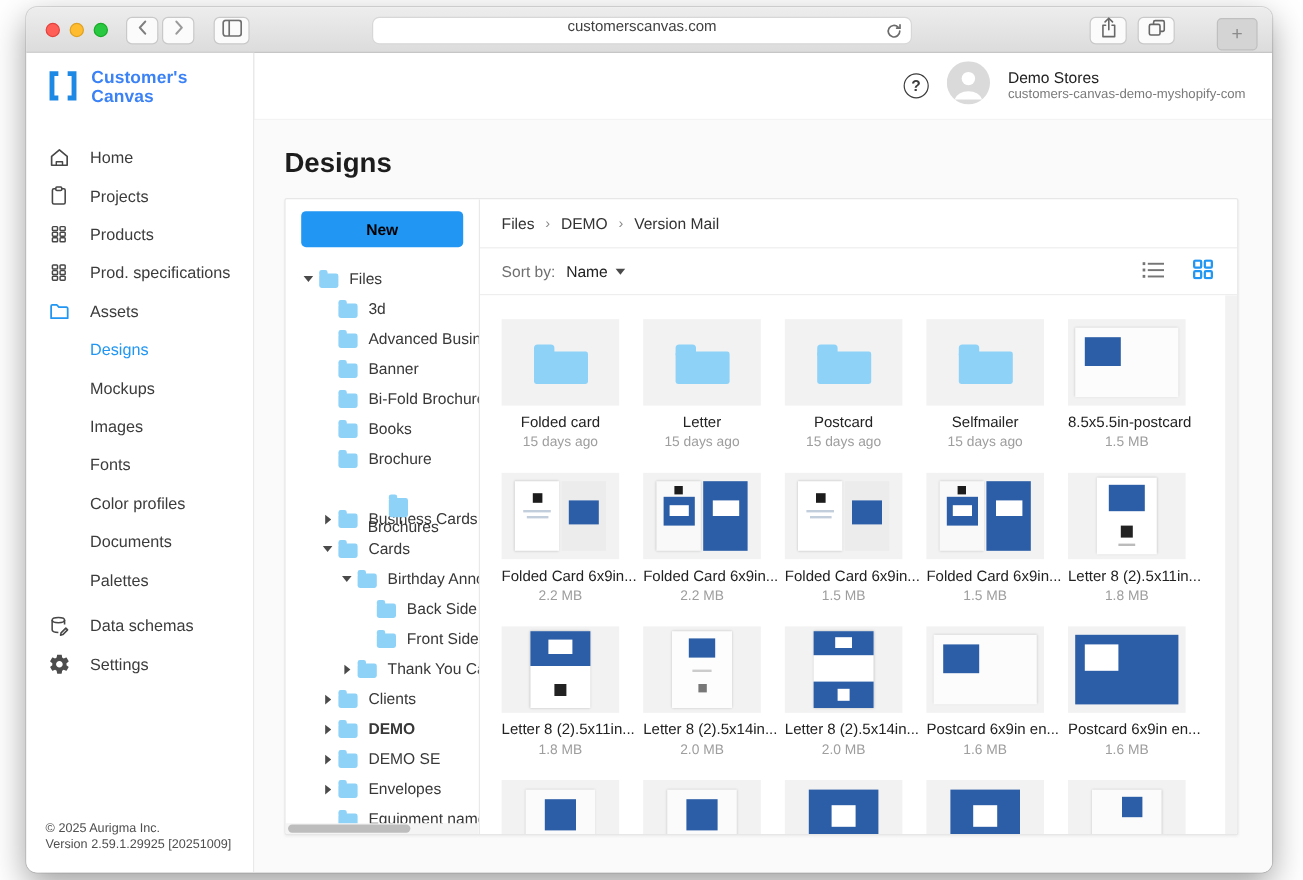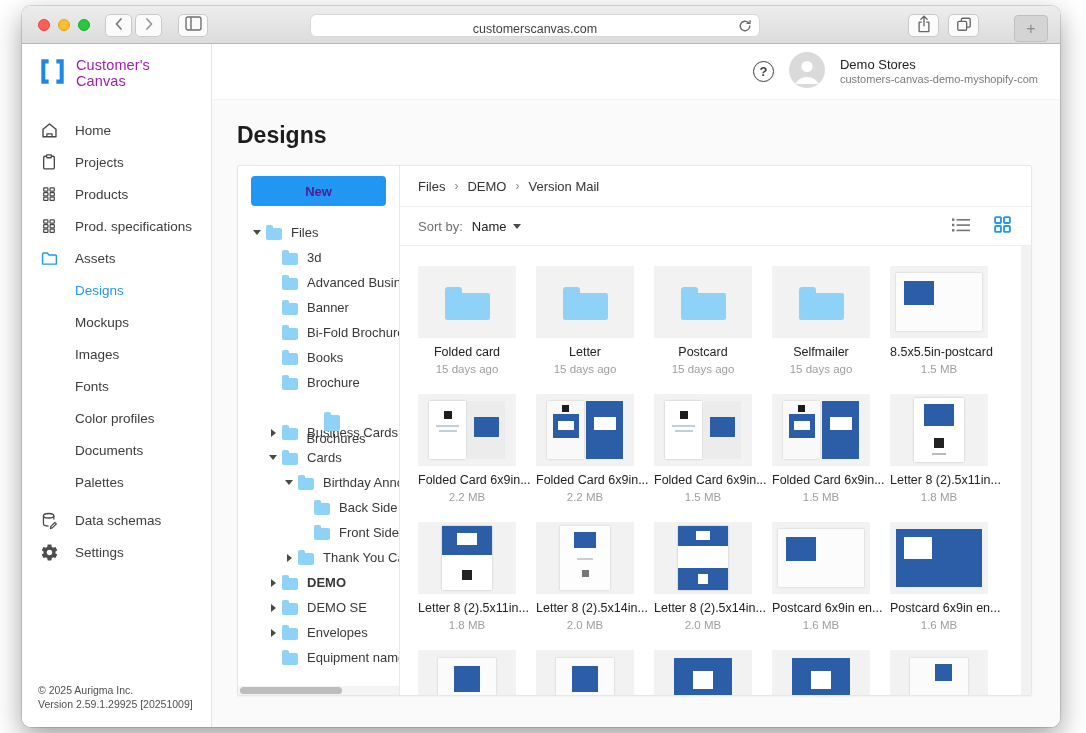--- a/index.html
+++ b/index.html
@@ -15,34 +15,34 @@
     border-bottom:1px solid #b8b8b8; position:relative; }
   .traffic { position:absolute; top:13px; width:12px; height:12px; border-radius:50%; }
   .t-close { left:16px; background:#ff5f57; border:1px solid #e0443e; }
   .t-min   { left:36px; background:#febc2e; border:1px solid #dea123; }
   .t-max   { left:56px; background:#28c840; border:1px solid #1aab29; }
   .chrome-btn { position:absolute; top:8px; height:23px; border-radius:5px; background:#fbfbfb;
     border:1px solid #c9c9c9; display:flex; align-items:center; justify-content:center; }
   .b-back { left:83px; width:27px; } .b-fwd { left:113px; width:27px; }
   .b-side { left:156px; width:30px; }
   .url-bar { position:absolute; left:288px; top:8px; width:450px; height:23px; border-radius:6px;
-    background:#fff; border:1px solid #d7d7d7; display:flex; align-items:flex-end; justify-content:center;
+    background:#fff; border:1px solid #d7d7d7; display:flex; align-items:flex-start; justify-content:center;
     font-size:12.5px; color:#3f3f3f; }
   .url-reload { position:absolute; right:7px; top:4px; }
   .b-share { left:886px; width:31px; } .b-tabs { left:926px; width:31px; }
   .b-newtab { position:absolute; left:992px; top:9px; width:34px; height:27px; background:#d4d4d4;
     border:1px solid #bfbfbf; border-radius:4px; color:#8b8b8b; font-size:16px;
     display:flex; align-items:center; justify-content:center; }
 
   
   .app { flex:1; display:flex; min-height:0; background:#fff; }
   .app-sidebar { width:190px; flex:0 0 190px; background:#fff; border-right:1px solid #e4e4e4;
     position:relative; }
   .logo { display:flex; align-items:center; gap:9px; margin:13px 0 0 16px; }
-  .logo-text { font-size:14.5px; font-weight:400; color:#a21caf; line-height:1.1; letter-spacing:.1px; }
+  .logo-text { font-size:14.5px; font-weight:700; color:#3b82f6; line-height:1.1; letter-spacing:.1px; }
   .nav { margin-top:24px; }
   .side-item { height:32px; display:flex; align-items:center; padding-left:18px; font-size:13.5px;
     color:#3c3c3c; cursor:pointer; }
   .side-item .nav-icon { width:20px; height:20px; margin-right:15px; display:flex; align-items:center; }
   .side-item.child { padding-left:53px; }
   .side-item.gap-before { margin-top:6px; }
   .side-item.active-child { color:#2196f3; }
   .side-footer { position:absolute; left:16px; bottom:16px; font-size:10.5px; color:#4f4f4f; line-height:1.35; }
 
   .app-main { flex:1; display:flex; flex-direction:column; min-width:0; }
@@ -55,21 +55,21 @@
   .user-sub { font-size:11px; color:#7a7a7a; }
 
   .page-body { flex:1; background:#fafafa; padding-left:25px; position:relative; overflow:hidden; }
   .page-title { margin-top:22px; font-size:23px; font-weight:700; color:#1d1d1d; }
 
   
   .card { margin-top:16px; width:795px; height:531px; background:#fff; border:1px solid #e7e7e7;
     border-radius:2px; box-shadow:0 1px 2px rgba(0,0,0,.04); display:flex; overflow:hidden; }
 
   .tree-panel { width:162px; flex:0 0 162px; border-right:1px solid #e9e9e9; position:relative; overflow:hidden; }
-  .new-btn { margin:10px 13px 8px 13px; height:30px; border-radius:4px; background:#2196f3; color:#4c1d95;
+  .new-btn { margin:10px 13px 8px 13px; height:30px; border-radius:4px; background:#2196f3; color:#000000;
     font-size:13px; font-weight:700; display:flex; align-items:center; justify-content:center; cursor:pointer; }
   .tree { padding-top:6px; }
   .tree-row { height:25px; display:flex; align-items:center; font-size:13px; color:#383838;
     white-space:nowrap; cursor:pointer; }
   .tree-row.bold { font-weight:700; }
   .caret { width:18px; flex:0 0 18px; display:flex; align-items:center; justify-content:center; }
   .caret.down i { width:0; height:0; border-left:4px solid transparent; border-right:4px solid transparent;
     border-top:5px solid #4a4a4a; display:block; }
   .caret.right i { width:0; height:0; border-top:4px solid transparent; border-bottom:4px solid transparent;
     border-left:5px solid #4a4a4a; display:block; }
@@ -412,20 +412,27 @@
                   <span class="caret none"></span>
                   <span class="mini-folder"></span>
                   <span class="tree-label">Front Side</span>
                 </div>
                 <div class="tree-row" style="padding-left: 42px;">
                   <span class="caret right">
                     <i></i>
                   </span>
                   <span class="mini-folder"></span>
                   <span class="tree-label">Thank You Card</span>
+                </div>
+                <div class="tree-row" style="padding-left: 26px;">
+                  <span class="caret right">
+                    <i></i>
+                  </span>
+                  <span class="mini-folder"></span>
+                  <span class="tree-label">Clients</span>
                 </div>
                 <div class="tree-row bold" style="padding-left: 26px;">
                   <span class="caret right">
                     <i></i>
                   </span>
                   <span class="mini-folder"></span>
                   <span class="tree-label">DEMO</span>
                 </div>
                 <div class="tree-row" style="padding-left: 26px;">
                   <span class="caret right">

